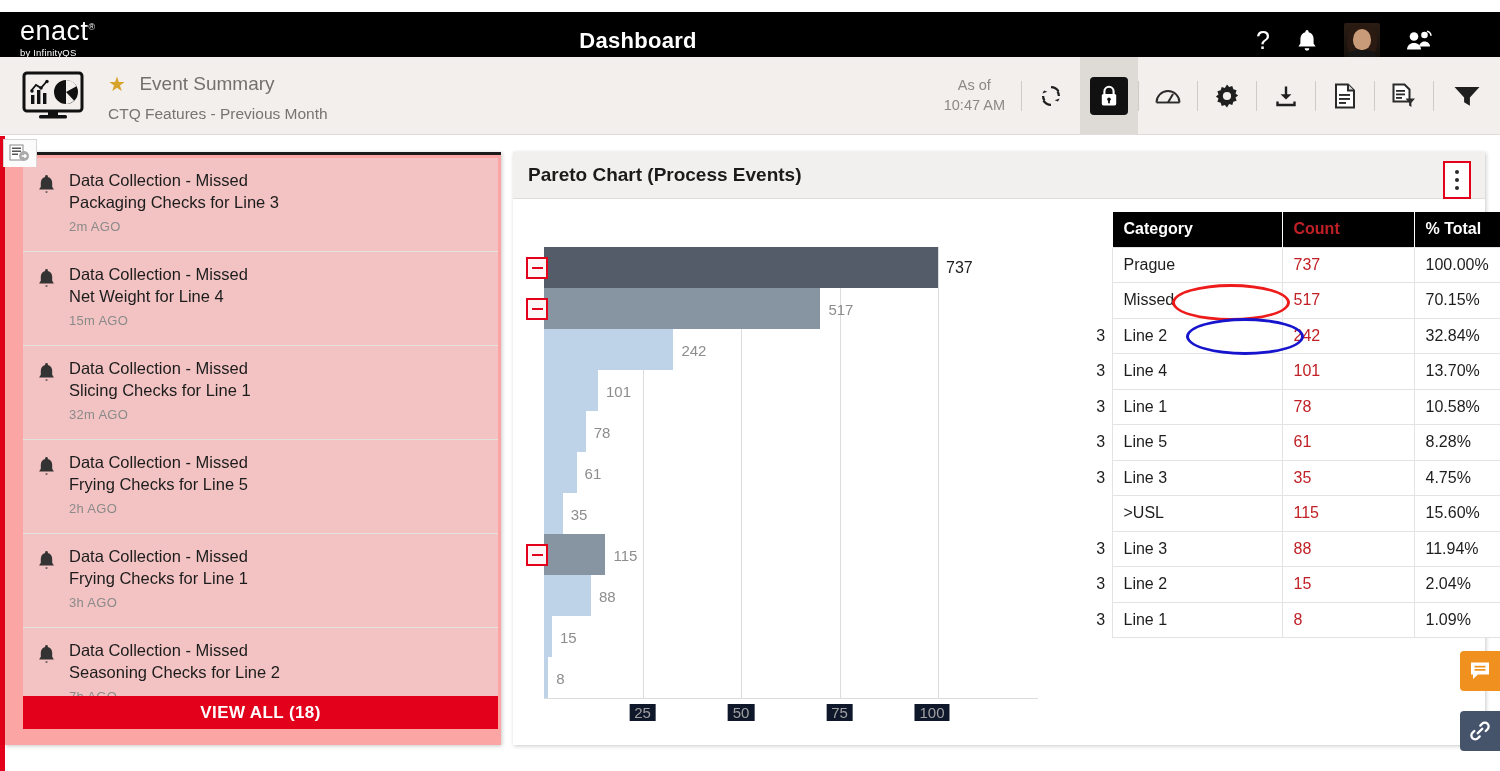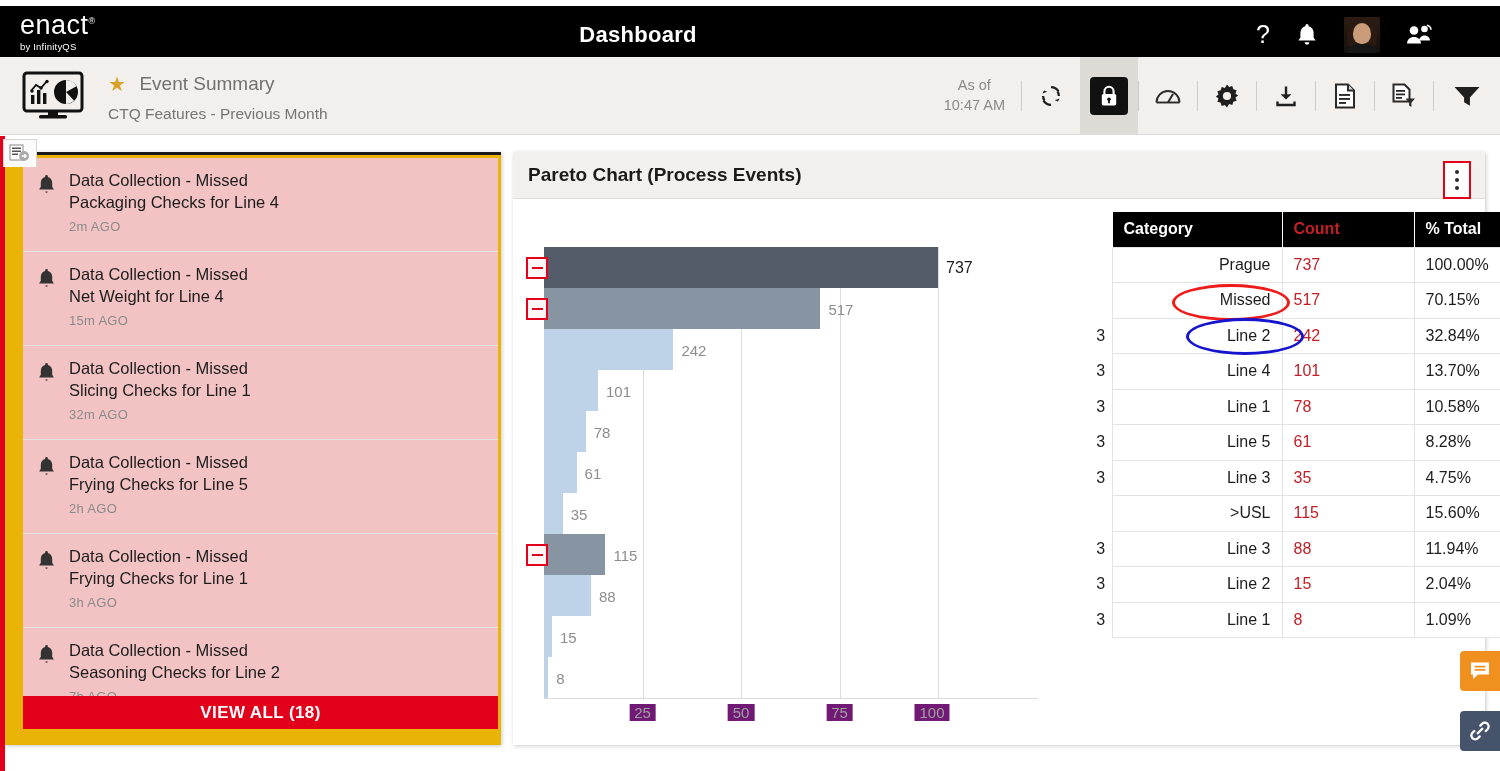--- a/index.html
+++ b/index.html
@@ -5,21 +5,21 @@
   * { box-sizing: border-box; margin: 0; padding: 0; }
   html, body {
     width: 1500px; height: 771px;
     font-family: "Liberation Sans", sans-serif;
     background: #ffffff; overflow: hidden;
   }
   #app { position: relative; width: 1500px; height: 771px; background:#fff; }
 
   
   .topbar {
-    position:absolute; left:0; top:6px; width:1500px; height:57px;
+    position:absolute; left:0; top:12px; width:1500px; height:57px;
     background:#000; display:flex; align-items:center;text-decoration:underline;
   }
   .logo-wrap { position:absolute; left:20px; top:6px; color:#fff; }
   .logo-main { font-size:27px; letter-spacing:.5px; font-weight:300; line-height:1;
                font-family:"Liberation Sans", sans-serif; color:#fff; }
   .logo-sup { font-size:9px; vertical-align:super; }
   .logo-sub { font-size:9.5px; letter-spacing:.2px; margin-top:2px; color:#fff; }
   .topbar-title {
     position:absolute; left:0; top:0; width:1276px; height:57px;
     display:flex; align-items:center; justify-content:center;
@@ -71,21 +71,21 @@
 
   
   .red-rail { position:absolute; left:0; top:136px; width:5px; height:635px; background:#e2001a; }
   .panel-tab {
     position:absolute; left:3px; top:139px; width:34px; height:28px;
     background:#fbfbfb; border:1px solid #d8d5d2; border-bottom:none; z-index:6;
     display:flex; align-items:center; justify-content:center;
   }
   .alerts {
     position:absolute; left:5px; top:152px; width:496px; height:593px;
-    background:#eab308; box-shadow:1px 1px 4px rgba(0,0,0,.22);
+    background:#fca5a5; box-shadow:1px 1px 4px rgba(0,0,0,.22);
     border-top:3px solid #1a1a1a; overflow:hidden;
   }
   .alert-scroll { position:absolute; left:18px; top:3px; right:3px; bottom:0; }
   .alert-item {
     background:#f3c3c3; border-bottom:1px solid #e4e1de; padding:12px 12px 14px 46px;
     position:relative; min-height:94px; cursor:pointer;
   }
   .bell { position:absolute; left:14px; top:16px; }
   .alert-l1 { font-size:16.5px; color:#1c1c1c; line-height:1.33; }
   .alert-l2 { font-size:16.5px; color:#1c1c1c; line-height:1.33; }
@@ -124,38 +124,38 @@
   .bar-lbl.strong { color:#1d1d1d; font-size:16px; }
   .minus-btn {
     position:absolute; left:-18px; top:50%; transform:translateY(-50%);
     width:22px; height:22px; background:#fdf6f6; border:2px solid #e2001a;
     display:flex; align-items:center; justify-content:center; cursor:pointer; z-index:4;
   }
   .minus-btn:before { content:""; width:11px; height:2px; background:#e2001a; display:block; }
 
   .xaxis { position:absolute; left:31px; top:499px; width:494px; height:26px; }
   .xaxis .tick { position:absolute; top:6px; font-size:15px; color:#a0a0a0;
-                 transform:translateX(-50%); background:#701a75; padding:0 5px; }
+                 transform:translateX(-50%); background:#0f172a; padding:0 5px; }
   .axis-line { position:absolute; left:31px; top:499px; width:494px; height:1px; background:#dcdcdc; }
 
   
   .ptable { position:absolute; left:1090px; top:212px; width:440px; z-index:3; }
   .ptable table { border-collapse:collapse; width:440px; table-layout:fixed; }
   .ptable th {
     background:#000; color:#fff; font-size:16px; font-weight:bold; text-align:left;
     padding:7px 11px; height:35px; border-left:1px solid #fff;
   }
   .ptable td { height:35.5px; font-size:16px; border:1px solid #e3e3e3; padding:0 11px;
                background:#fff; color:#1d1d1d; }
   .lvl-cell { width:22px; padding:0 !important; text-align:center; font-size:15px;
               color:#1d1d1d; border:none !important; }
   .lvl-1 { background:#555c69; color:#fff !important; }
   .lvl-2 { background:#8795a3; color:#fff !important; }
   .lvl-3 { background:#bfd3e8; }
-  .c-cat { width:170px;text-align:right; }
+  .c-cat { width:170px; }
   .c-cnt { width:132px; color:#c02026 !important; }
   .c-pct { width:116px; }
   .ind-1 { padding-left:11px; }
   .ind-2 { padding-left:34px; }
   .ind-3 { padding-left:56px; }
 
   
   .ellipse { position:absolute; border-radius:50%; pointer-events:none; z-index:8; }
   .ell-red { border:3.5px solid #ee1b1b; }
   .ell-blue { border:3.5px solid #1614cc; }
@@ -328,21 +328,21 @@
     <div class="alert-scroll">
 
       <div class="alert-item">
         <span class="bell">
           <svg width="19" height="22" viewBox="0 0 19 22">
               <path d="M9.5 1a1.4 1.4 0 011.4 1.4v.6c2.6.6 4.3 2.9 4.3 5.7v4l1.7 2.7H2.1L3.8 12.7v-4c0-2.8 1.7-5.1 4.3-5.7v-.6A1.4 1.4 0 019.5 1z" fill="#333"></path>
               <path d="M8.3 17.6h2.4a1.2 1.2 0 01-2.4 0z" fill="#333"></path>
             </svg>
         </span>
         <div class="alert-l1">Data Collection - Missed</div>
-        <div class="alert-l2">Packaging Checks for Line 4</div>
+        <div class="alert-l2">Packaging Checks for Line 3</div>
         <div class="alert-time">2m AGO</div>
       </div>
 
       <div class="alert-item">
         <span class="bell">
           <svg width="19" height="22" viewBox="0 0 19 22">
               <path d="M9.5 1a1.4 1.4 0 011.4 1.4v.6c2.6.6 4.3 2.9 4.3 5.7v4l1.7 2.7H2.1L3.8 12.7v-4c0-2.8 1.7-5.1 4.3-5.7v-.6A1.4 1.4 0 019.5 1z" fill="#333"></path>
               <path d="M8.3 17.6h2.4a1.2 1.2 0 01-2.4 0z" fill="#333"></path>
             </svg>
         </span>

